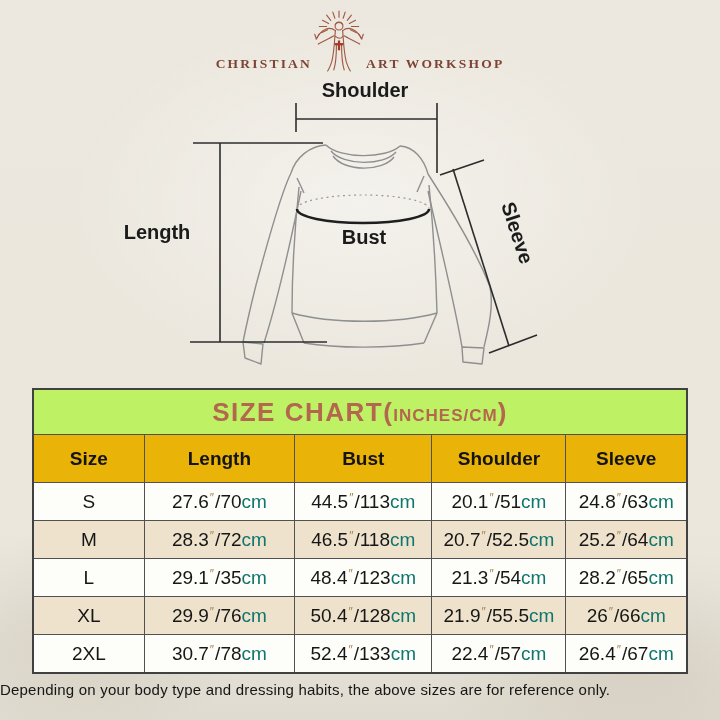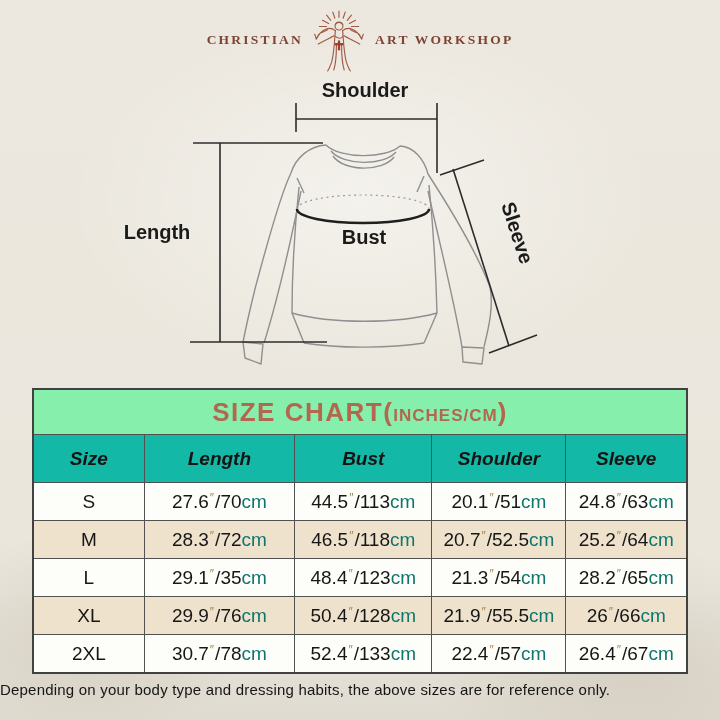--- a/index.html
+++ b/index.html
@@ -6,44 +6,44 @@
   .page{
     position:relative;width:720px;height:720px;overflow:hidden;
     font-family:"Liberation Sans", sans-serif;
     background:
       radial-gradient(ellipse 260px 160px at 12% 88%, rgba(176,166,146,0.28), transparent 65%),
       radial-gradient(ellipse 320px 180px at 88% 92%, rgba(176,166,146,0.26), transparent 65%),
       radial-gradient(ellipse 420px 260px at 50% 28%, rgba(255,255,255,0.45), transparent 70%),
       linear-gradient(180deg,#ece8df 0%,#eae6dc 82%,#e0dbd0 100%);
   }
   
-  .logo{position:absolute;top:10px;left:0;width:100%;display:flex;justify-content:center;align-items:flex-start;gap:9px;}
+  .logo{position:absolute;top:10px;left:0;width:100%;display:flex;justify-content:center;align-items:flex-end;}
   .logo .word{
     font-family:"Liberation Serif", serif;font-weight:bold;font-size:13.5px;
     letter-spacing:2.2px;color:#7d4434;padding-top:22px;
   }
   .logo svg{display:block;}
   
   .diagram{position:absolute;left:0;top:75px;width:720px;height:312px;}
   .diagram svg{position:absolute;left:0;top:0;}
   .dlabel{position:absolute;transform:translate(-50%,-50%);font-size:20px;font-weight:bold;color:#1b1b1b;white-space:nowrap;}
   .dlabel.shoulder{left:365px;top:15px;}
   .dlabel.length{left:157px;top:157px;}
   .dlabel.bust{left:364px;top:162px;}
   .dlabel.sleeve{left:517px;top:158px;transform:translate(-50%,-50%) rotate(72deg);}
   
   .size-table{
     position:absolute;left:32px;top:388px;width:656px;border-collapse:collapse;table-layout:fixed;
     border:2px solid #414141;background:#fdfdfa;
   }
   .size-table th,.size-table td{border:1px solid #515151;text-align:center;vertical-align:middle;padding:0;}
-  .title-cell{height:44px;background:#86efac;}
+  .title-cell{height:44px;background:#bef264;}
   .title-big{font-size:26px;font-weight:bold;letter-spacing:1.5px;color:#b2674e;}
   .title-small{font-size:17px;font-weight:bold;letter-spacing:1px;color:#b2674e;}
-  .col-head{height:47px;background:#14b8a6;font-size:19px;font-weight:bold;color:#141414;font-style:italic;}
+  .col-head{height:47px;background:#eab308;font-size:19px;font-weight:bold;color:#141414;}
   .size-table td{height:37px;font-size:19px;color:#161616;}
   .size-table tbody tr:nth-child(odd){background:#fdfdfa;}
   .size-table tbody tr:nth-child(even){background:#eee2cc;}
   .inch-mark{font-size:12px;color:#a5854f;vertical-align:6px;margin:0 1px 0 1px;}
   .cm-unit{color:#0f766e;}
   
   .footer-note{
     position:absolute;left:0;top:681px;width:100%;text-align:left;
     font-size:15px;color:#161616;letter-spacing:0.2px;
   }

